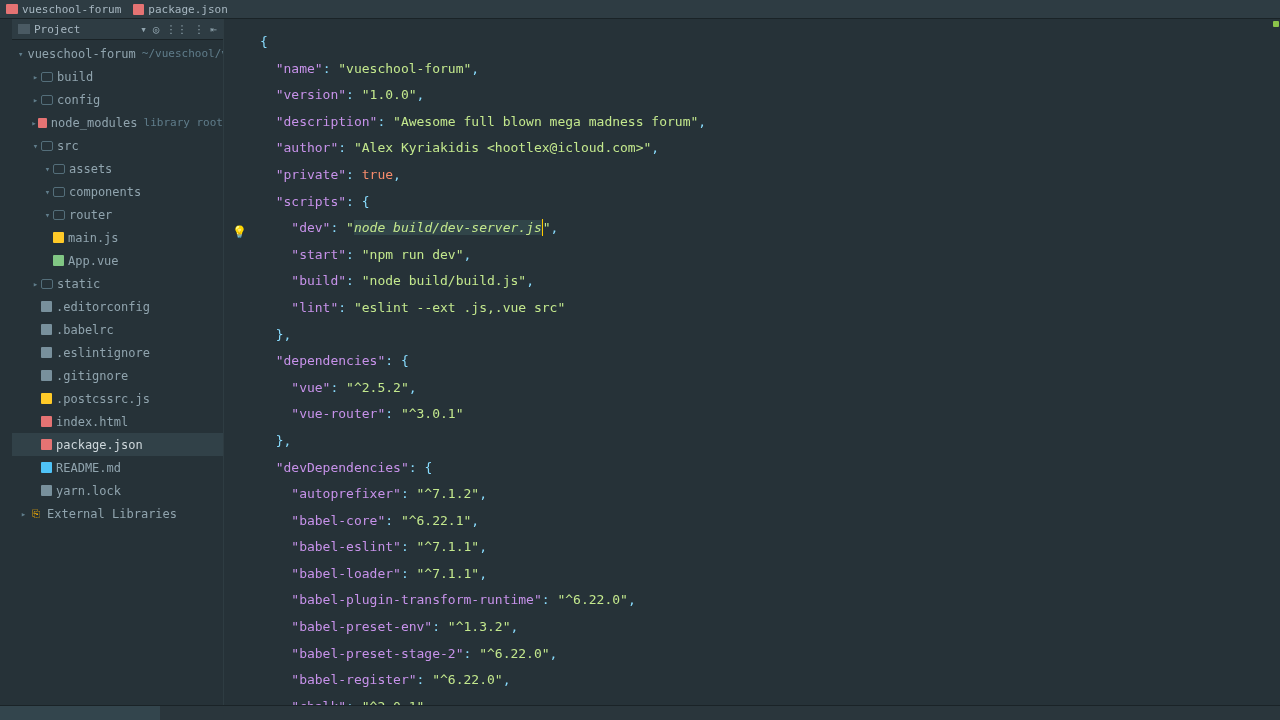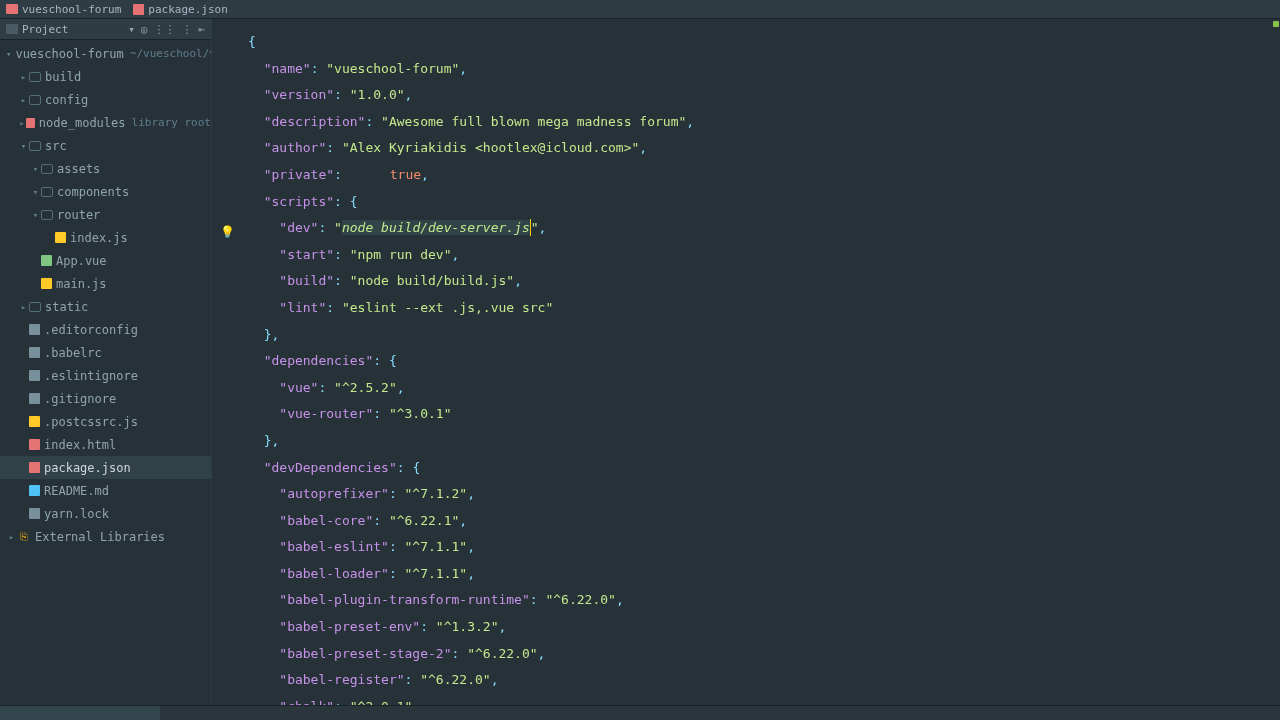--- a/index.html
+++ b/index.html
@@ -32,20 +32,21 @@
   .top-bar .file-icon {
     width: 11px; height: 11px;
     background: #e57373;
     border-radius: 1px;
   }
   .top-bar .file-name { color: #a7b7c1; font-size: 11px; }
   .main {
     flex: 1;
     display: flex;
     overflow: hidden;
+    padding-left: 12px;
   }
   .sidebar {
     width: 212px;
     background: #263238;
     border-right: 1px solid #2e3c42;
     display: flex;
     flex-direction: column;
   }
   .sidebar-header {
     height: 21px;
@@ -141,21 +142,21 @@
     width: 1px;
     height: 17px;
     background: #ffcc00;
     vertical-align: middle;
     position: relative;
     top: -1px;
   }
   .k { color: #c792ea; }
   .s { color: #c3e88d; }
   .p { color: #89ddff; }
-  .v { color: #f78c6c; margin-left: 40px; }
+  .v { color: #f78c6c; }
   .minimap-strip {
     position: absolute;
     right: 0; top: 0;
     width: 10px;
     height: 100%;
   }
   .minimap-strip .warn {
     position: absolute;
     right: 1px;
     top: 2px;
@@ -233,34 +234,29 @@
           <div class="tree-item d2">
             <span class="arrow">▾</span>
             <span class="ico folder"></span>
             <span>components</span>
           </div>
           <div class="tree-item d2">
             <span class="arrow">▾</span>
             <span class="ico folder"></span>
             <span>router</span>
           </div>
-          <div class="tree-item d3">
+          <div class="tree-item d2">
             <span class="arrow"></span>
             <span class="ico js"></span>
-            <span>index.js</span>
+            <span>main.js</span>
           </div>
           <div class="tree-item d2">
             <span class="arrow"></span>
             <span class="ico vue"></span>
             <span>App.vue</span>
-          </div>
-          <div class="tree-item d2">
-            <span class="arrow"></span>
-            <span class="ico js"></span>
-            <span>main.js</span>
           </div>
           <div class="tree-item d1">
             <span class="arrow">▸</span>
             <span class="ico folder"></span>
             <span>static</span>
           </div>
           <div class="tree-item d1">
             <span class="arrow"></span>
             <span class="ico file"></span>
             <span>.editorconfig</span>

